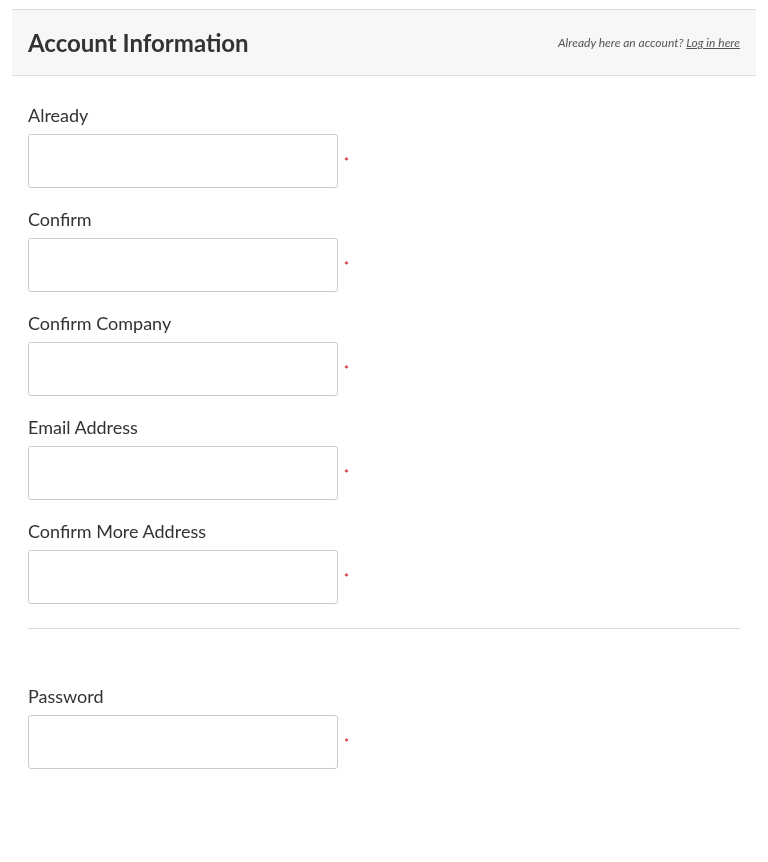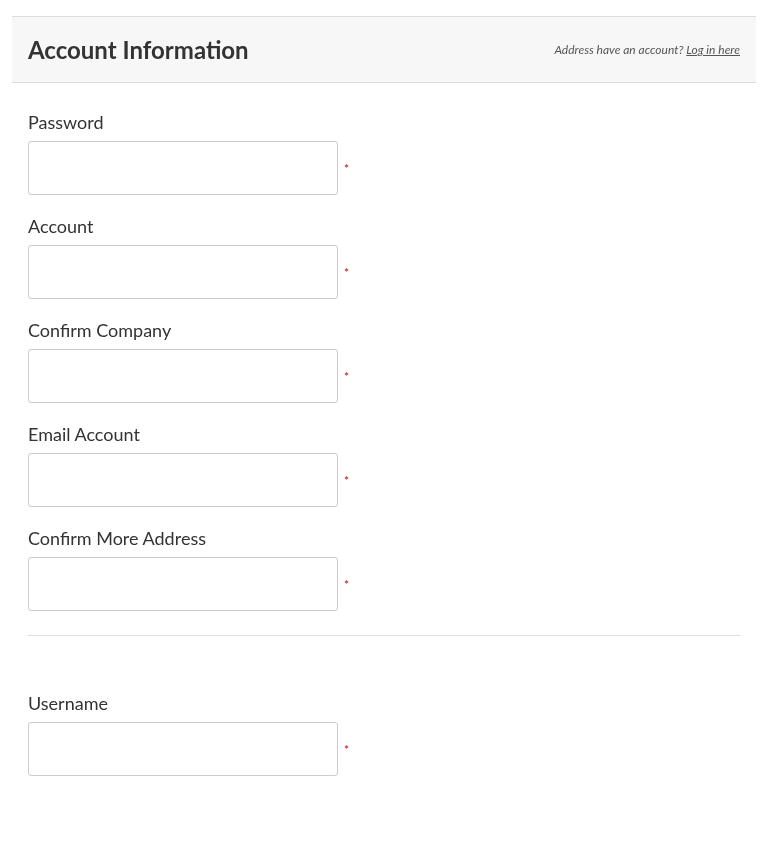--- a/index.html
+++ b/index.html
@@ -7,21 +7,21 @@
       margin: 0;
       padding: 0;
     }
     body {
       font-family: "Lato", "Helvetica Neue", Helvetica, Arial, sans-serif;
       color: #333;
       background: #fff;
       width: 768px;
     }
     .container {
-      padding: 16px 12px;
+      padding: 9px 12px;
     }
     .section-header {
       background: #f7f7f7;
       border-top: 1px solid #ddd;
       border-bottom: 1px solid #ddd;
       padding: 18px 16px;
       display: flex;
       justify-content: space-between;
       align-items: center;
     }
@@ -80,52 +80,52 @@
     }
   </style>
 </head>
 <body>
 
 <div class="container">
 
   <div class="section-header">
     <h2>Account Information</h2>
     <div class="right">
-      <span>Address have an account? </span><a href="#">Log in here</a>
+      <span>Already here an account? </span><a href="#">Log in here</a>
     </div>
   </div>
 
   <div class="form-body">
 
     <div class="field">
-      <label>Password</label>
+      <label>Already</label>
       <div class="input-row">
         <input type="text" value="" style="">
         <span class="required-mark">*</span>
       </div>
     </div>
 
     <div class="field">
-      <label>Account</label>
+      <label>Confirm</label>
       <div class="input-row">
         <input type="password" value="" style="">
         <span class="required-mark">*</span>
       </div>
     </div>
 
     <div class="field">
       <label>Confirm Company</label>
       <div class="input-row">
         <input type="password" value="" style="">
         <span class="required-mark">*</span>
       </div>
     </div>
 
     <div class="field">
-      <label>Email Account</label>
+      <label>Email Address</label>
       <div class="input-row">
         <input type="text" value="" style="">
         <span class="required-mark">*</span>
       </div>
     </div>
 
     <div class="field">
       <label>Confirm More Address</label>
       <div class="input-row">
         <input type="text" value="" style="">
@@ -135,21 +135,21 @@
 
   </div>
 
   <hr class="divider">
   <div class="section-gap"></div>
 
 
   <div class="form-body">
 
     <div class="field">
-      <label>Username</label>
+      <label>Password</label>
       <div class="input-row">
         <input type="text" value="" style="">
         <span class="required-mark">*</span>
       </div>
     </div>
 
   </div>
 
 </div>
 

